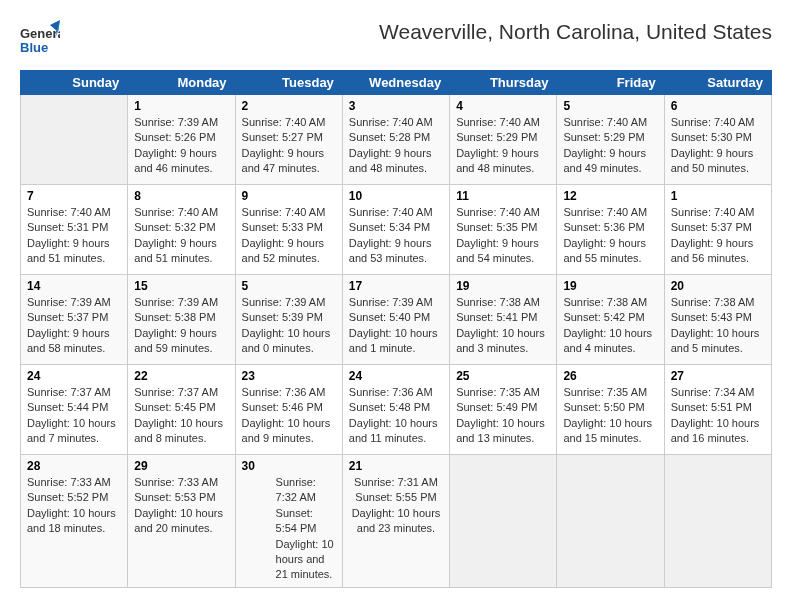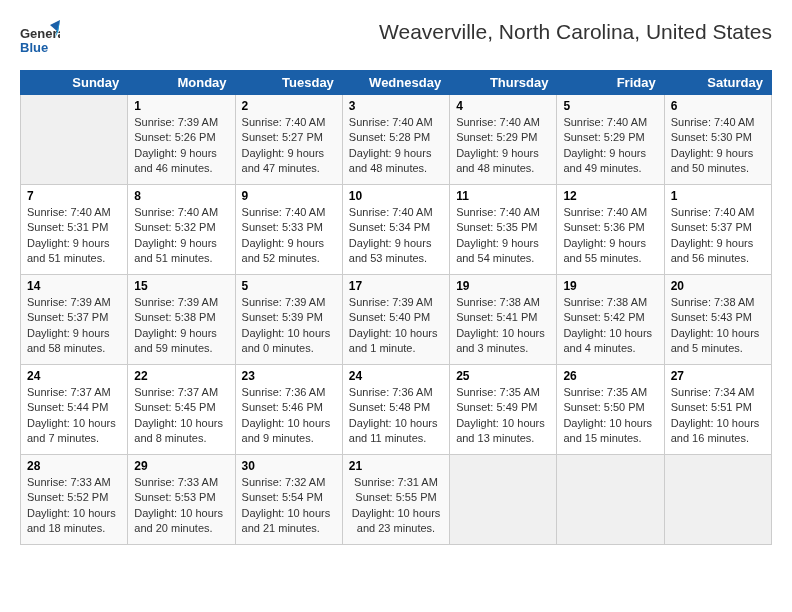--- a/index.html
+++ b/index.html
@@ -292,21 +292,21 @@
 Daylight: 10 hours and 18 minutes.</div>
         </td>
         <td>
           <span class="day-number">29</span>
           <div class="cell-content" style="white-space: pre-line;">Sunrise: 7:33 AM
 Sunset: 5:53 PM
 Daylight: 10 hours and 20 minutes.</div>
         </td>
         <td>
           <span class="day-number">30</span>
-          <div class="cell-content" style="white-space: pre-line;">Sunrise: 7:32 AM
+          <div class="cell-content" style="white-space: pre-line; margin-left: 34px;">Sunrise: 7:32 AM
 Sunset: 5:54 PM
 Daylight: 10 hours and 21 minutes.</div>
         </td>
         <td>
           <span class="day-number">21</span>
           <div class="cell-content" style="white-space: pre-line; text-align: center;">Sunrise: 7:31 AM
 Sunset: 5:55 PM
 Daylight: 10 hours and 23 minutes.</div>
         </td>
         <td class="empty-cell"></td>

